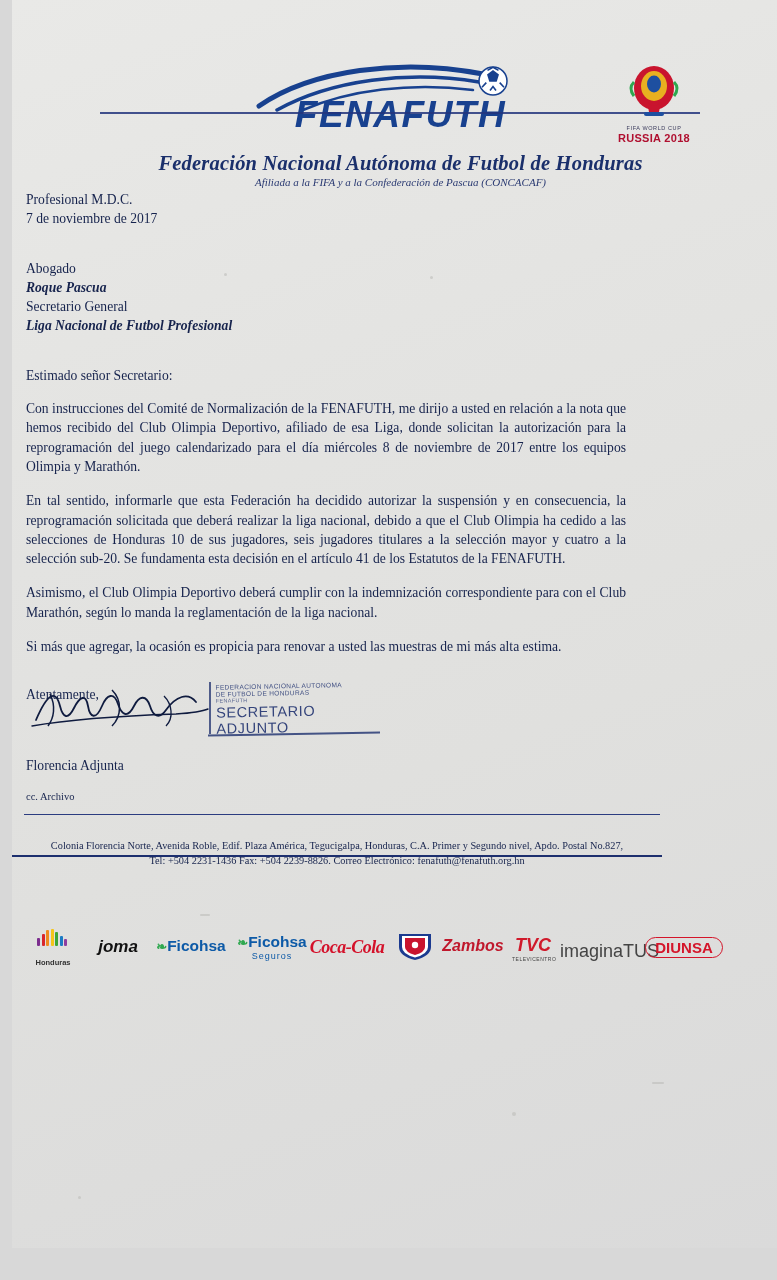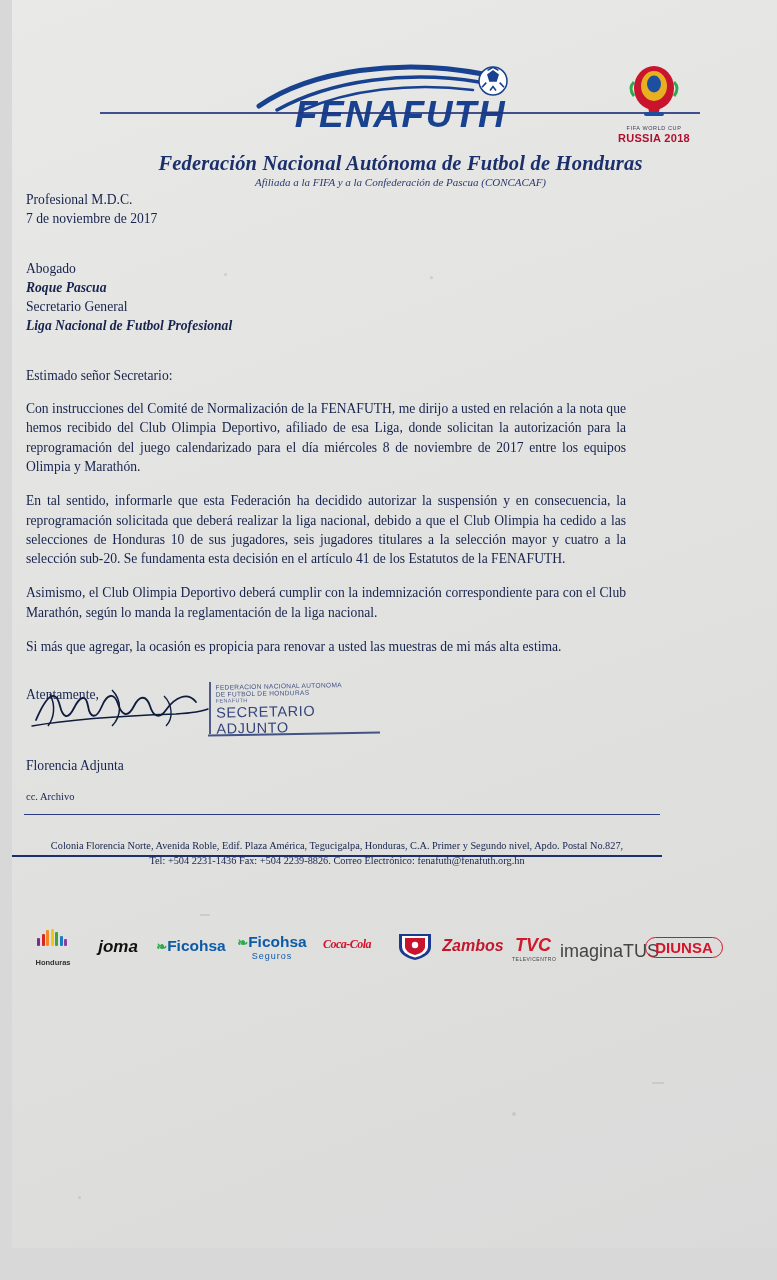--- a/index.html
+++ b/index.html
@@ -254,21 +254,21 @@
 
   .honduras-bars { display: flex; justify-content: center; align-items: flex-end; height: 17px; }
   .honduras-bars i { display: block; width: 3px; margin-right: 1.5px; border-radius: 1px; }
 
   .joma { font-family: "Liberation Sans", sans-serif; font-weight: bold; font-style: italic; font-size: 17px; color: #111; }
 
   .ficohsa { font-family: "Liberation Sans", sans-serif; font-weight: bold; font-size: 15.5px; color: #0d5aa7; }
   .ficohsa .leaf { color: #2fa84f; font-size: 13px; }
   .ficohsa-sub { font-family: "Liberation Sans", sans-serif; font-size: 9px; color: #0d5aa7; letter-spacing: 1px; }
 
-  .cocacola { font-family: "Liberation Serif", serif; font-style: italic; font-weight: bold; font-size: 12px; color: #d4112a; letter-spacing: -0.5px; }
+  .cocacola { font-family: "Liberation Serif", serif; font-style: italic; font-weight: bold; font-size: 18px; color: #d4112a; letter-spacing: -0.5px; }
 
   .zambos { font-family: "Liberation Sans", sans-serif; font-weight: bold; font-style: italic; font-size: 16px; color: #c0182c; }
 
   .tvc { font-family: "Liberation Sans", sans-serif; font-weight: bold; font-style: italic; font-size: 18px; color: #d01a2b; }
   .tvc-sub { font-family: "Liberation Sans", sans-serif; font-size: 5px; color: #444; letter-spacing: 0.5px; }
 
   .imagina { font-family: "Liberation Sans", sans-serif; font-size: 18px; color: #444; }
 
   .diunsa {
     font-family: "Liberation Sans", sans-serif;

